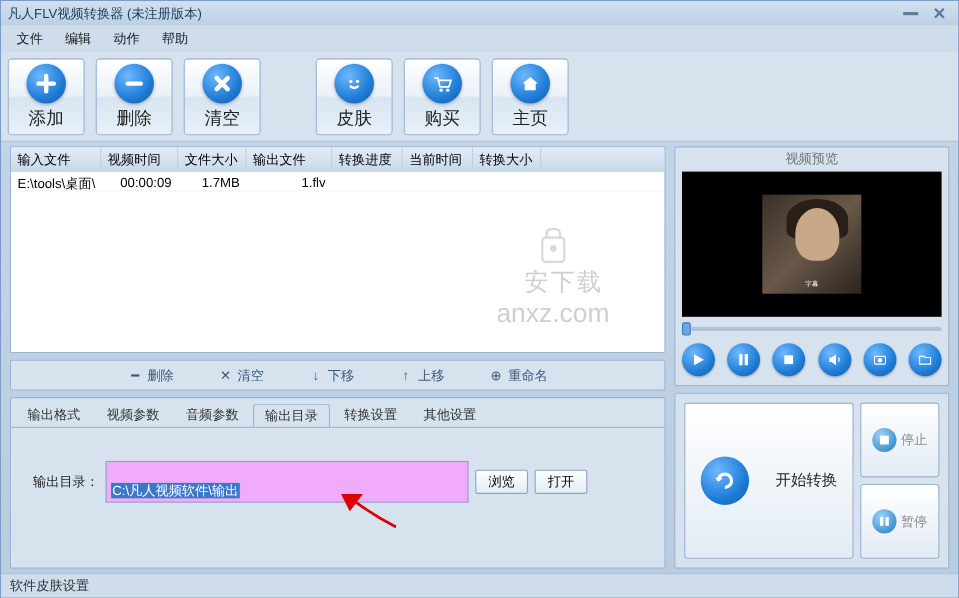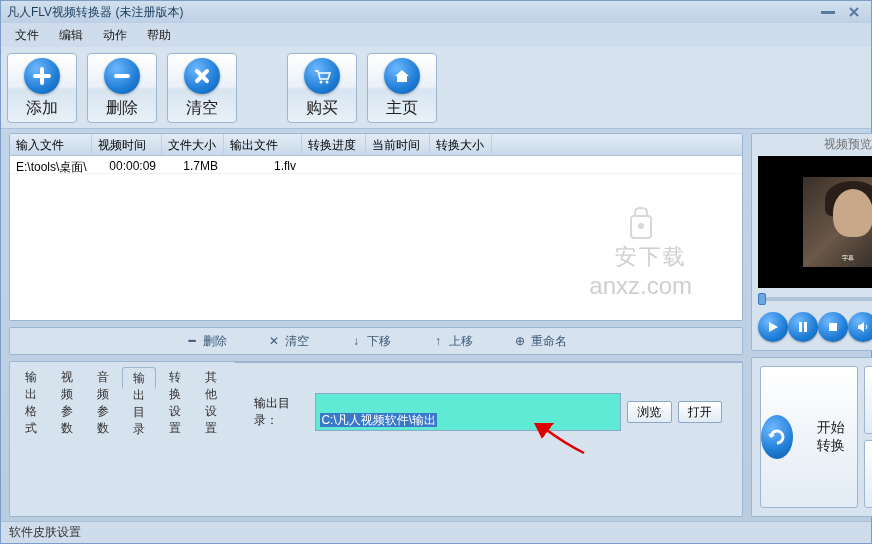--- a/index.html
+++ b/index.html
@@ -23,28 +23,28 @@
 .c0 { width: 82px; } .c1 { width: 70px; } .c2 { width: 62px; } .c3 { width: 78px; } .c4 { width: 64px; } .c5 { width: 64px; } .c6 { width: 62px; }
 .table-body { height: calc(100% - 22px); overflow: auto; position: relative; }
 .tr { height: 18px; display: flex; border-bottom: 1px solid #eef3f9; }
 .td { border-right: none; text-align: right; }
 .watermark { position: absolute; right: 50px; bottom: 20px; color: #cfcfcf; font-size: 20px; text-align: center; pointer-events: none; font-family: Arial; }
 .watermark .wm-text { font-size: 22px; letter-spacing: 2px; margin-left: 20px; }
 .watermark .wm-url { font-size: 24px; }
 .action-bar { height: 28px; background: #d7e2ef; border: 1px solid #9cb6d2; border-radius: 2px; display: flex; align-items: center; justify-content: center; gap: 40px; padding: 0 30px; }
 .act-btn { display: flex; align-items: center; gap: 4px; font-size: 12px; color: #3a5a7a; cursor: pointer; }
 .act-icon { width: 14px; height: 14px; display: inline-flex; align-items: center; justify-content: center; }
-.tabs-panel { flex: 1; border: 1px solid #9cb6d2; background: #d7e2ef; border-radius: 2px; display: flex; flex-direction: row; }
+.tabs-panel { flex: 1; border: 1px solid #9cb6d2; background: #d7e2ef; border-radius: 2px; display: flex; flex-direction: column; }
 .tabs-head { height: 26px; display: flex; align-items: end; padding: 0 4px; }
 .tab { height: 22px; padding: 2px 10px; font-size: 12px; color: #333; border: 1px solid transparent; border-bottom: none; cursor: pointer; margin-right: 2px; }
 .tab.active { background: #d7e2ef; border-color: #9cb6d2; border-bottom: 1px solid #d7e2ef; border-radius: 3px 3px 0 0; position: relative; top: 1px; }
 .tab-content { flex: 1; border-top: 1px solid #9cb6d2; padding: 30px 20px; position: relative; }
 .out-row { display: flex; align-items: center; gap: 6px; }
 .out-row label { font-size: 12px; color: #222; }
-.out-input { width: 330px; height: 16px; border: 1px solid #8ca8c6; padding: 18px 4px; font-size: 12px; background: #5eead4; }
+.out-input { width: 330px; height: 16px; border: 1px solid #8ca8c6; padding: 18px 4px; font-size: 12px; background: #f0abfc; }
 .out-input span.sel { background: #3a78c8; color: #fff; padding: 0 1px; }
 .btn-small { width: 48px; height: 22px; font-size: 12px; border: 1px solid #8ca8c6; background: linear-gradient(to bottom, #fff 0%, #e2ebf4 100%); cursor: pointer; border-radius: 2px; }
 .red-arrow { position: absolute; left: 300px; top: 60px; pointer-events: none; }
 .right-col { width: 250px; display: flex; flex-direction: column; gap: 6px; }
 .preview-panel { height: 218px; border: 1px solid #9cb6d2; background: #d7e2ef; border-radius: 2px; display: flex; flex-direction: column; }
 .preview-title { height: 20px; text-align: center; font-size: 12px; color: #737373; padding-top: 2px; }
 .video-box { flex: 1; margin: 2px 6px; background: #000; display: flex; align-items: center; justify-content: center; position: relative; }
 .video-thumb { width: 90px; height: 90px; background: linear-gradient(135deg, #3a3028 0%, #6a5848 50%, #2a2420 100%); position: relative; }
 .face { position: absolute; left: 30px; top: 12px; width: 40px; height: 48px; background: #c9a88a; border-radius: 50% 50% 40% 40%; }
 .hair { position: absolute; left: 22px; top: 4px; width: 56px; height: 36px; background: #2a1f18; border-radius: 50% 50% 20% 20%; }
@@ -111,20 +111,30 @@
           <svg width="20" height="20">
             <path d="M5 5 L15 15 M15 5 L5 15" stroke="#fff" stroke-width="4" stroke-linecap="round"></path>
           </svg>
         </div>
       <span class="label">清空</span>
     </div>
     <div class="tb-gap"></div>
     <div class="tb-btn">
       <div class="icon-circle">
           <svg width="20" height="20">
+            <circle cx="7" cy="8" r="1.5" fill="#fff"></circle>
+            <circle cx="13" cy="8" r="1.5" fill="#fff"></circle>
+            <path d="M6 12 Q10 16 14 12" stroke="#fff" stroke-width="2" fill="none"></path>
+          </svg>
+        </div>
+      <span class="label">皮肤</span>
+    </div>
+    <div class="tb-btn">
+      <div class="icon-circle">
+          <svg width="20" height="20">
             <path d="M3 5 H6 L8 13 H16 L18 7 H7" stroke="#fff" stroke-width="1.5" fill="none"></path>
             <circle cx="9" cy="16" r="1.5" fill="#fff"></circle>
             <circle cx="15" cy="16" r="1.5" fill="#fff"></circle>
           </svg>
         </div>
       <span class="label">购买</span>
     </div>
     <div class="tb-btn">
       <div class="icon-circle">
           <svg width="20" height="20">

